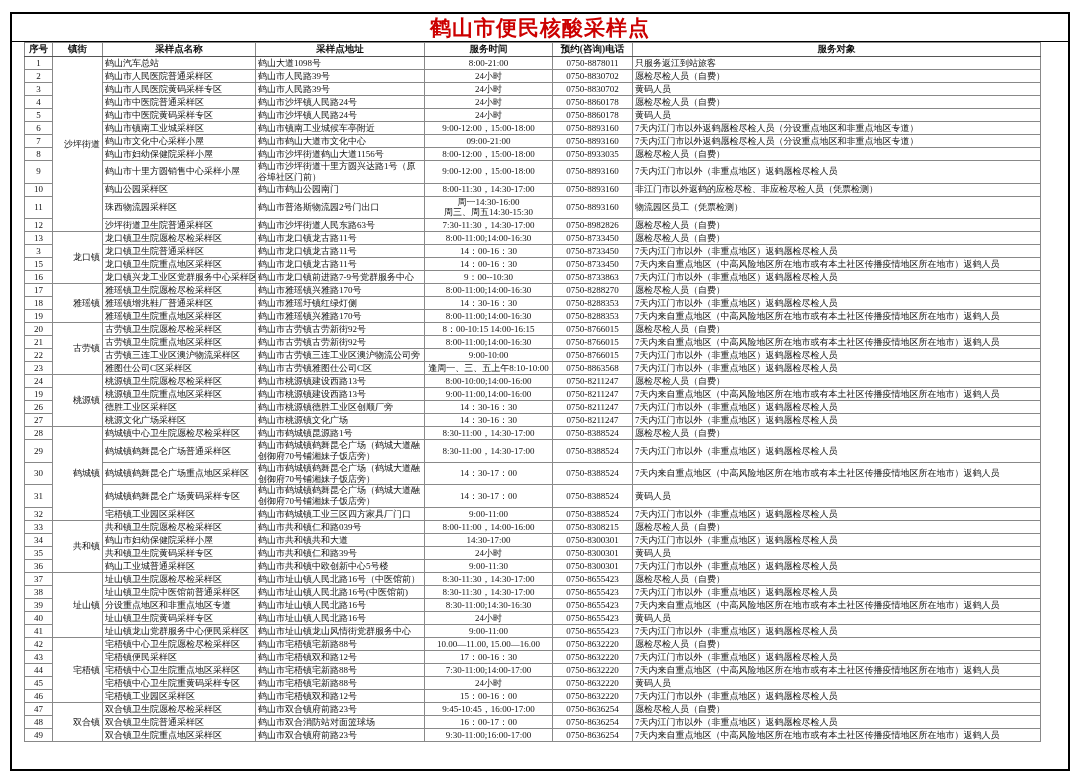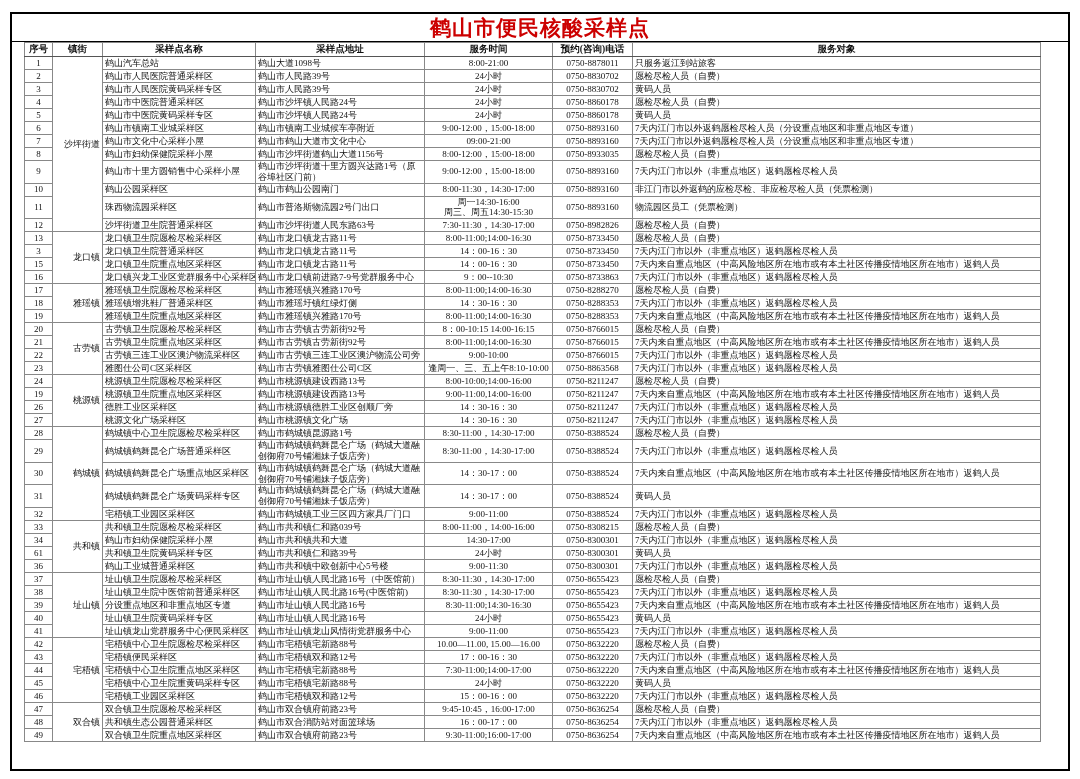--- a/index.html
+++ b/index.html
@@ -331,21 +331,21 @@
           </tr>
           <tr>
             <td class="col-no">34</td>
             <td class="col-name">鹤山市妇幼保健院采样小屋</td>
             <td class="col-addr">鹤山市共和镇共和大道</td>
             <td class="col-time">14:30-17:00</td>
             <td class="col-phone">0750-8300301</td>
             <td class="col-target">7天内江门市以外（非重点地区）返鹤愿检尽检人员</td>
           </tr>
           <tr>
-            <td class="col-no">61</td>
+            <td class="col-no">35</td>
             <td class="col-name">共和镇卫生院黄码采样专区</td>
             <td class="col-addr">鹤山市共和镇仁和路39号</td>
             <td class="col-time">24小时</td>
             <td class="col-phone">0750-8300301</td>
             <td class="col-target">黄码人员</td>
           </tr>
           <tr>
             <td class="col-no">36</td>
             <td class="col-name">鹤山工业城普通采样区</td>
             <td class="col-addr">鹤山市共和镇中欧创新中心5号楼</td>
@@ -439,21 +439,21 @@
             <td class="col-no">47</td>
             <td class="col-town" rowspan="3">双合镇</td>
             <td class="col-name">双合镇卫生院愿检尽检采样区</td>
             <td class="col-addr">鹤山市双合镇府前路23号</td>
             <td class="col-time">9:45-10:45，16:00-17:00</td>
             <td class="col-phone">0750-8636254</td>
             <td class="col-target">愿检尽检人员（自费）</td>
           </tr>
           <tr>
             <td class="col-no">48</td>
-            <td class="col-name">共和镇生态公园普通采样区</td>
+            <td class="col-name">双合镇卫生院普通采样区</td>
             <td class="col-addr">鹤山市双合消防站对面篮球场</td>
             <td class="col-time">16：00-17：00</td>
             <td class="col-phone">0750-8636254</td>
             <td class="col-target">7天内江门市以外（非重点地区）返鹤愿检尽检人员</td>
           </tr>
           <tr>
             <td class="col-no">49</td>
             <td class="col-name">双合镇卫生院重点地区采样区</td>
             <td class="col-addr">鹤山市双合镇府前路23号</td>
             <td class="col-time">9:30-11:00;16:00-17:00</td>

